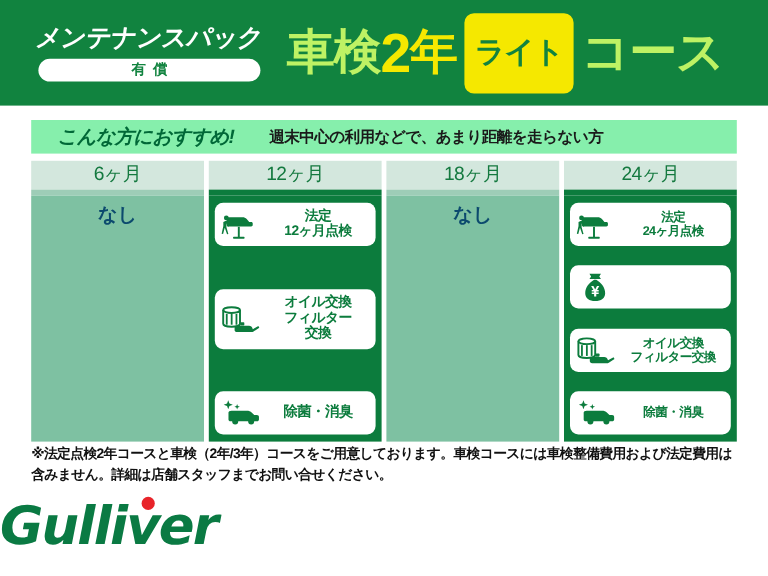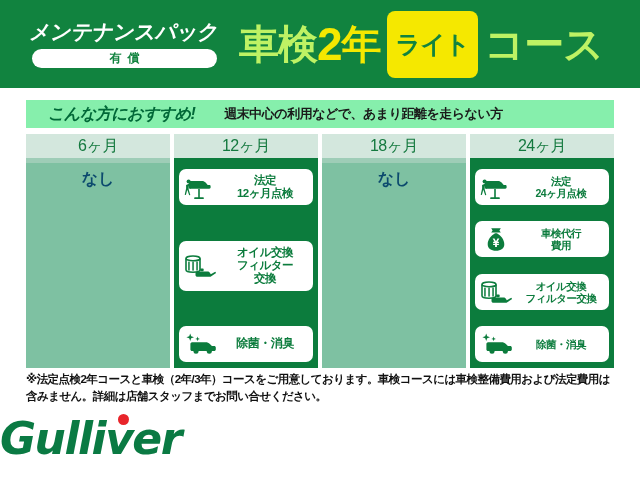--- a/index.html
+++ b/index.html
@@ -240,21 +240,20 @@
             <span class="chip-label">法定<br>24ヶ月点検</span>
           </div>
           <div class="chip c4">
             <span class="chip-icon">
               <svg width="28" height="25" viewBox="0 0 28 25">
                 <path fill="#0c7c3d" d="M9.2 1.2h9.6l-1.4 2.2 1.4 2.2H9.2l1.4-2.2z"></path>
                 <path fill="#0c7c3d" d="M13.1 6.2h1.8c4 2.3 7.4 6.3 7.4 11.1 0 4.2-3.4 6.5-8.3 6.5s-8.3-2.3-8.3-6.5c0-4.8 3.4-8.8 7.4-11.1z"></path>
                 <path fill="#ffffff" d="M10.6 11.4h1.9l1.5 2.9 1.5-2.9h1.9l-1.9 3.3h1.4v1.2h-2v.9h2v1.2h-2v2h-1.8v-2h-2v-1.2h2v-.9h-2v-1.2h1.4z"></path>
               </svg>
             </span>
-            <span class="chip-label">車検代行<br>費用</span>
           </div>
           <div class="chip c4">
             <span class="chip-icon">
               <svg width="34" height="25" viewBox="0 0 34 25">
                 <ellipse cx="10" cy="5.4" rx="7" ry="2.4" fill="none" stroke="#0c7c3d" stroke-width="1.6"></ellipse>
                 <path d="M3 5.4v11.4c0 1.4 3.1 2.5 7 2.5s7-1.1 7-2.5V5.4" fill="none" stroke="#0c7c3d" stroke-width="1.6"></path>
                 <rect x="5.2" y="8.6" width="1.5" height="9" fill="#0c7c3d"></rect>
                 <rect x="9.3" y="8.6" width="1.5" height="9" fill="#0c7c3d"></rect>
                 <rect x="13.3" y="8.6" width="1.5" height="9" fill="#0c7c3d"></rect>
                 <path fill="#0c7c3d" d="M14.5 18.4h10.1c1.2 0 2 .6 2.5 1.6l.6 1.3 4.6-2.6.8 1.4-4.8 3.1c-.6.4-1 .5-1.7.5H14.5c-1.2 0-2-.7-2-1.8v-1.7c0-1.1.8-1.8 2-1.8z"></path>

